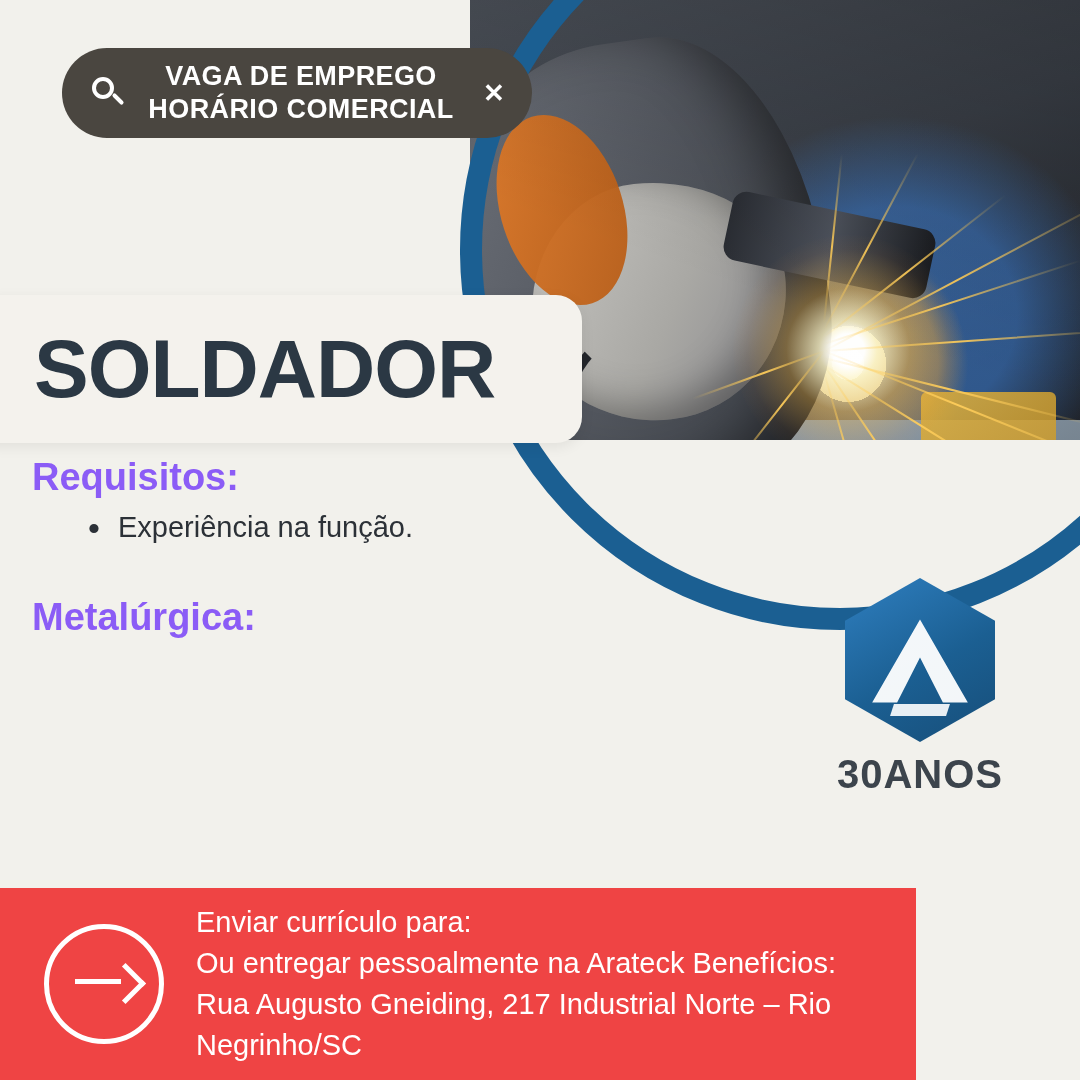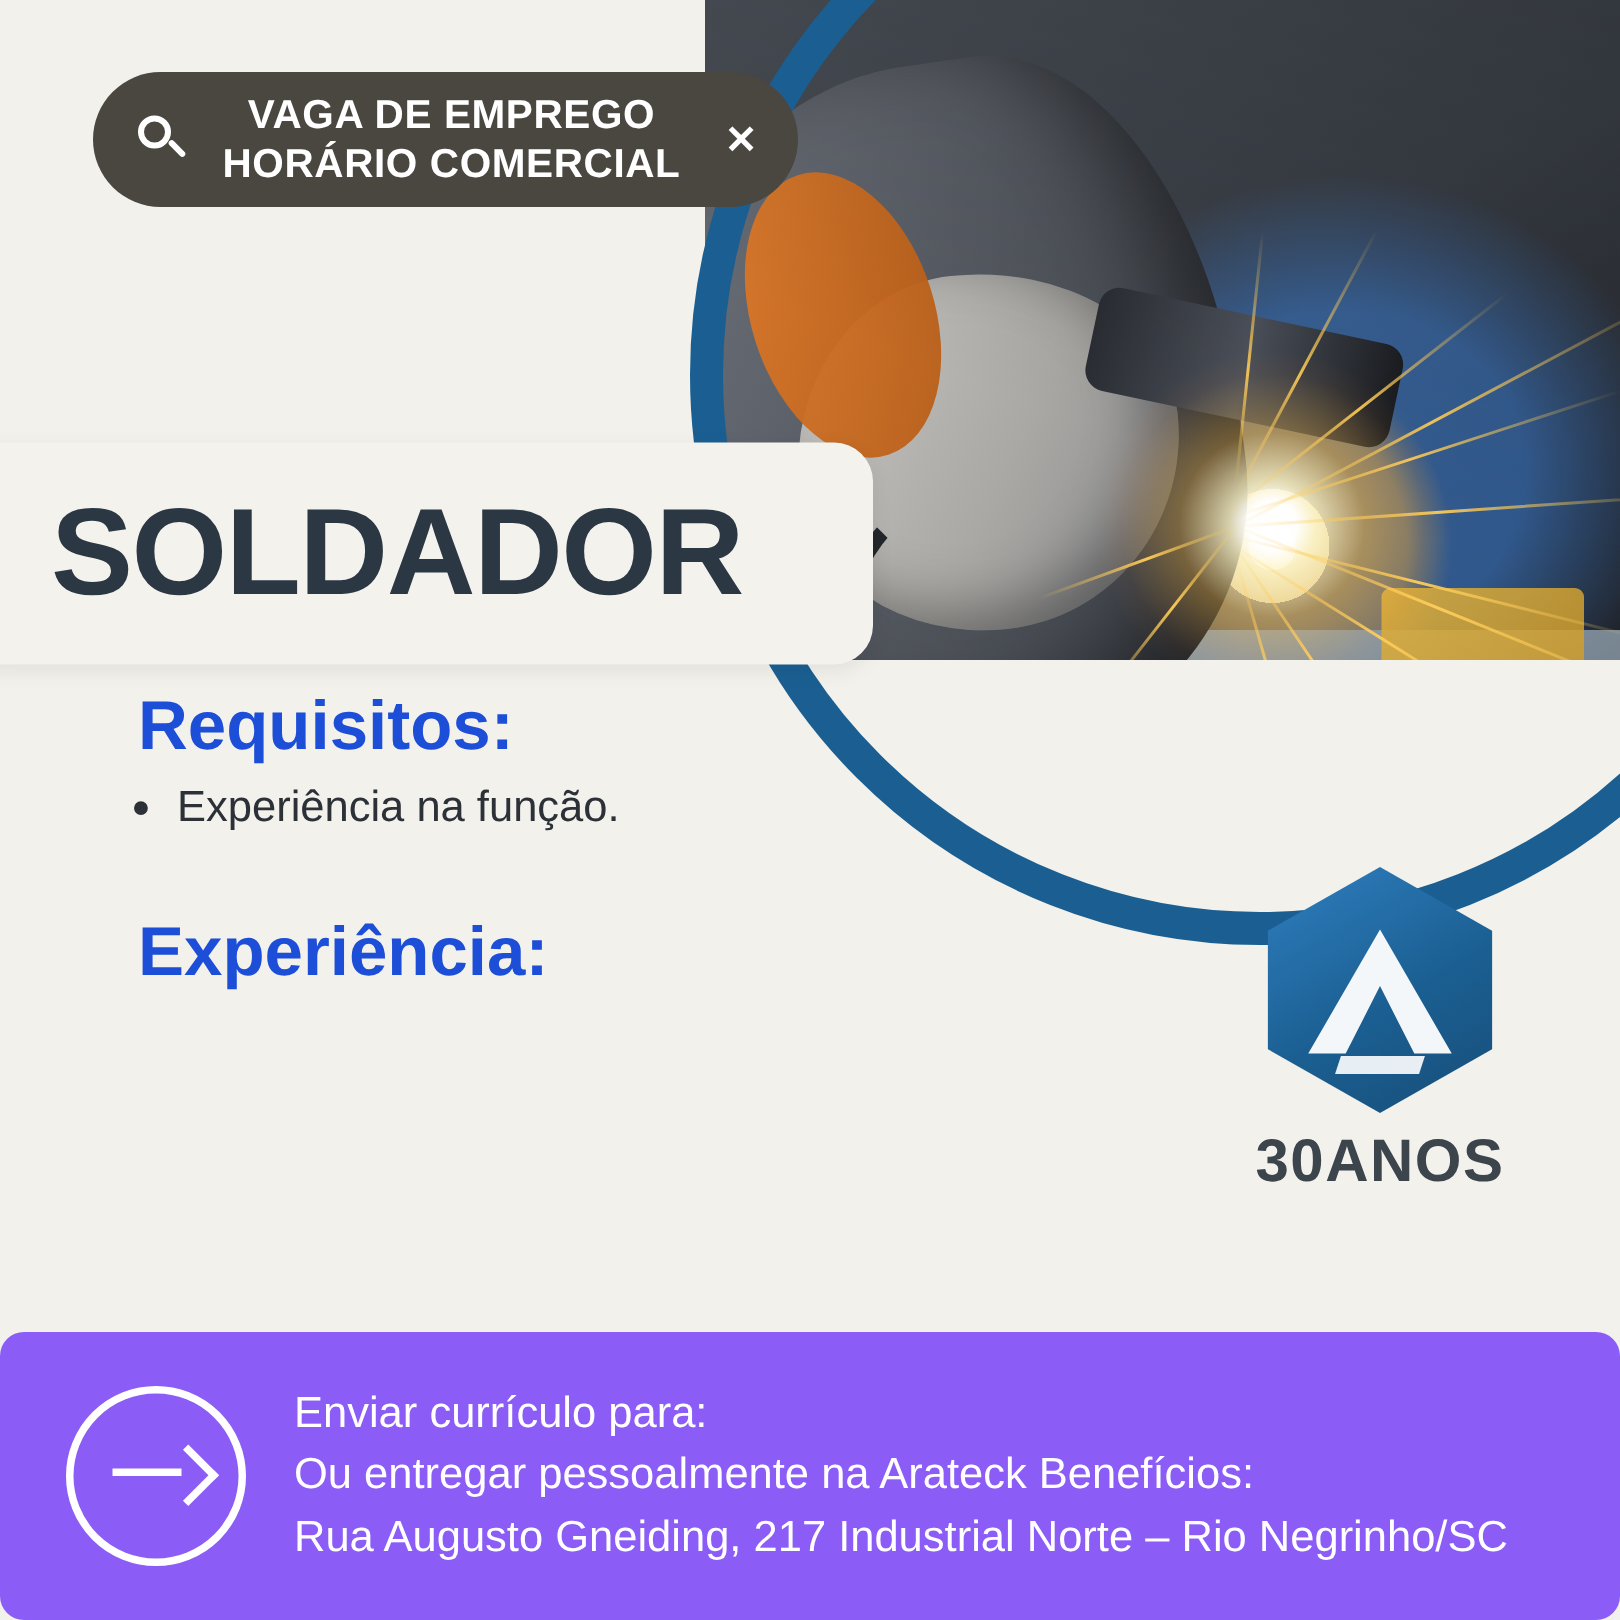--- a/index.html
+++ b/index.html
@@ -248,24 +248,24 @@
   
   .content {
     position: absolute;
     left: 0;
     top: 450px;
     width: 1080px;
     z-index: 4;
   }
   .section-head {
     margin: 0;
-    padding-left: 92px;
-    font-size: 46px;
+    padding-left: 32px;
+    font-size: 38px;
     font-weight: bold;
-    color: #1d4ed8;
+    color: #8b5cf6;
   }
   .req-head { padding-top: 6px; }
   .ben-head { padding-top: 0; }
   ul.bullets {
     margin: 10px 0 0 0;
     padding-left: 118px;
     list-style: none;
   }
   ul.bullets li {
     position: relative;
@@ -328,27 +328,26 @@
     font-weight: bold;
     color: #3c444c;
     letter-spacing: 1px;
   }
 
   
   .footer {
     position: absolute;
     left: 0;
     bottom: 0;
-    width: 1080px;
+    width: 916px;
     height: 192px;
-    background: #8b5cf6;
+    background: #ef4444;
     display: flex;
     align-items: center;
     z-index: 6;
-    border-radius: 16px;
   }
   .arrow-circle {
     flex: 0 0 110px;
     width: 110px;
     height: 110px;
     margin-left: 44px;
     border: 5px solid #ffffff;
     border-radius: 50%;
     position: relative;
   }
@@ -435,21 +434,21 @@
   </div>
 
   <div class="content">
     <p class="section-head req-head">Requisitos:</p>
     <ul class="bullets">
       <li>Experiência na função.</li>
     </ul>
 
     <div class="spacer"></div>
 
-    <p class="section-head ben-head">Experiência:</p>
+    <p class="section-head ben-head">Metalúrgica:</p>
   </div>
 
   <div class="logo">
     <div class="logo-badge">
       <div class="logo-a"></div>
       <div class="logo-bar"></div>
     </div>
     <div class="logo-years">30ANOS</div>
   </div>
 

